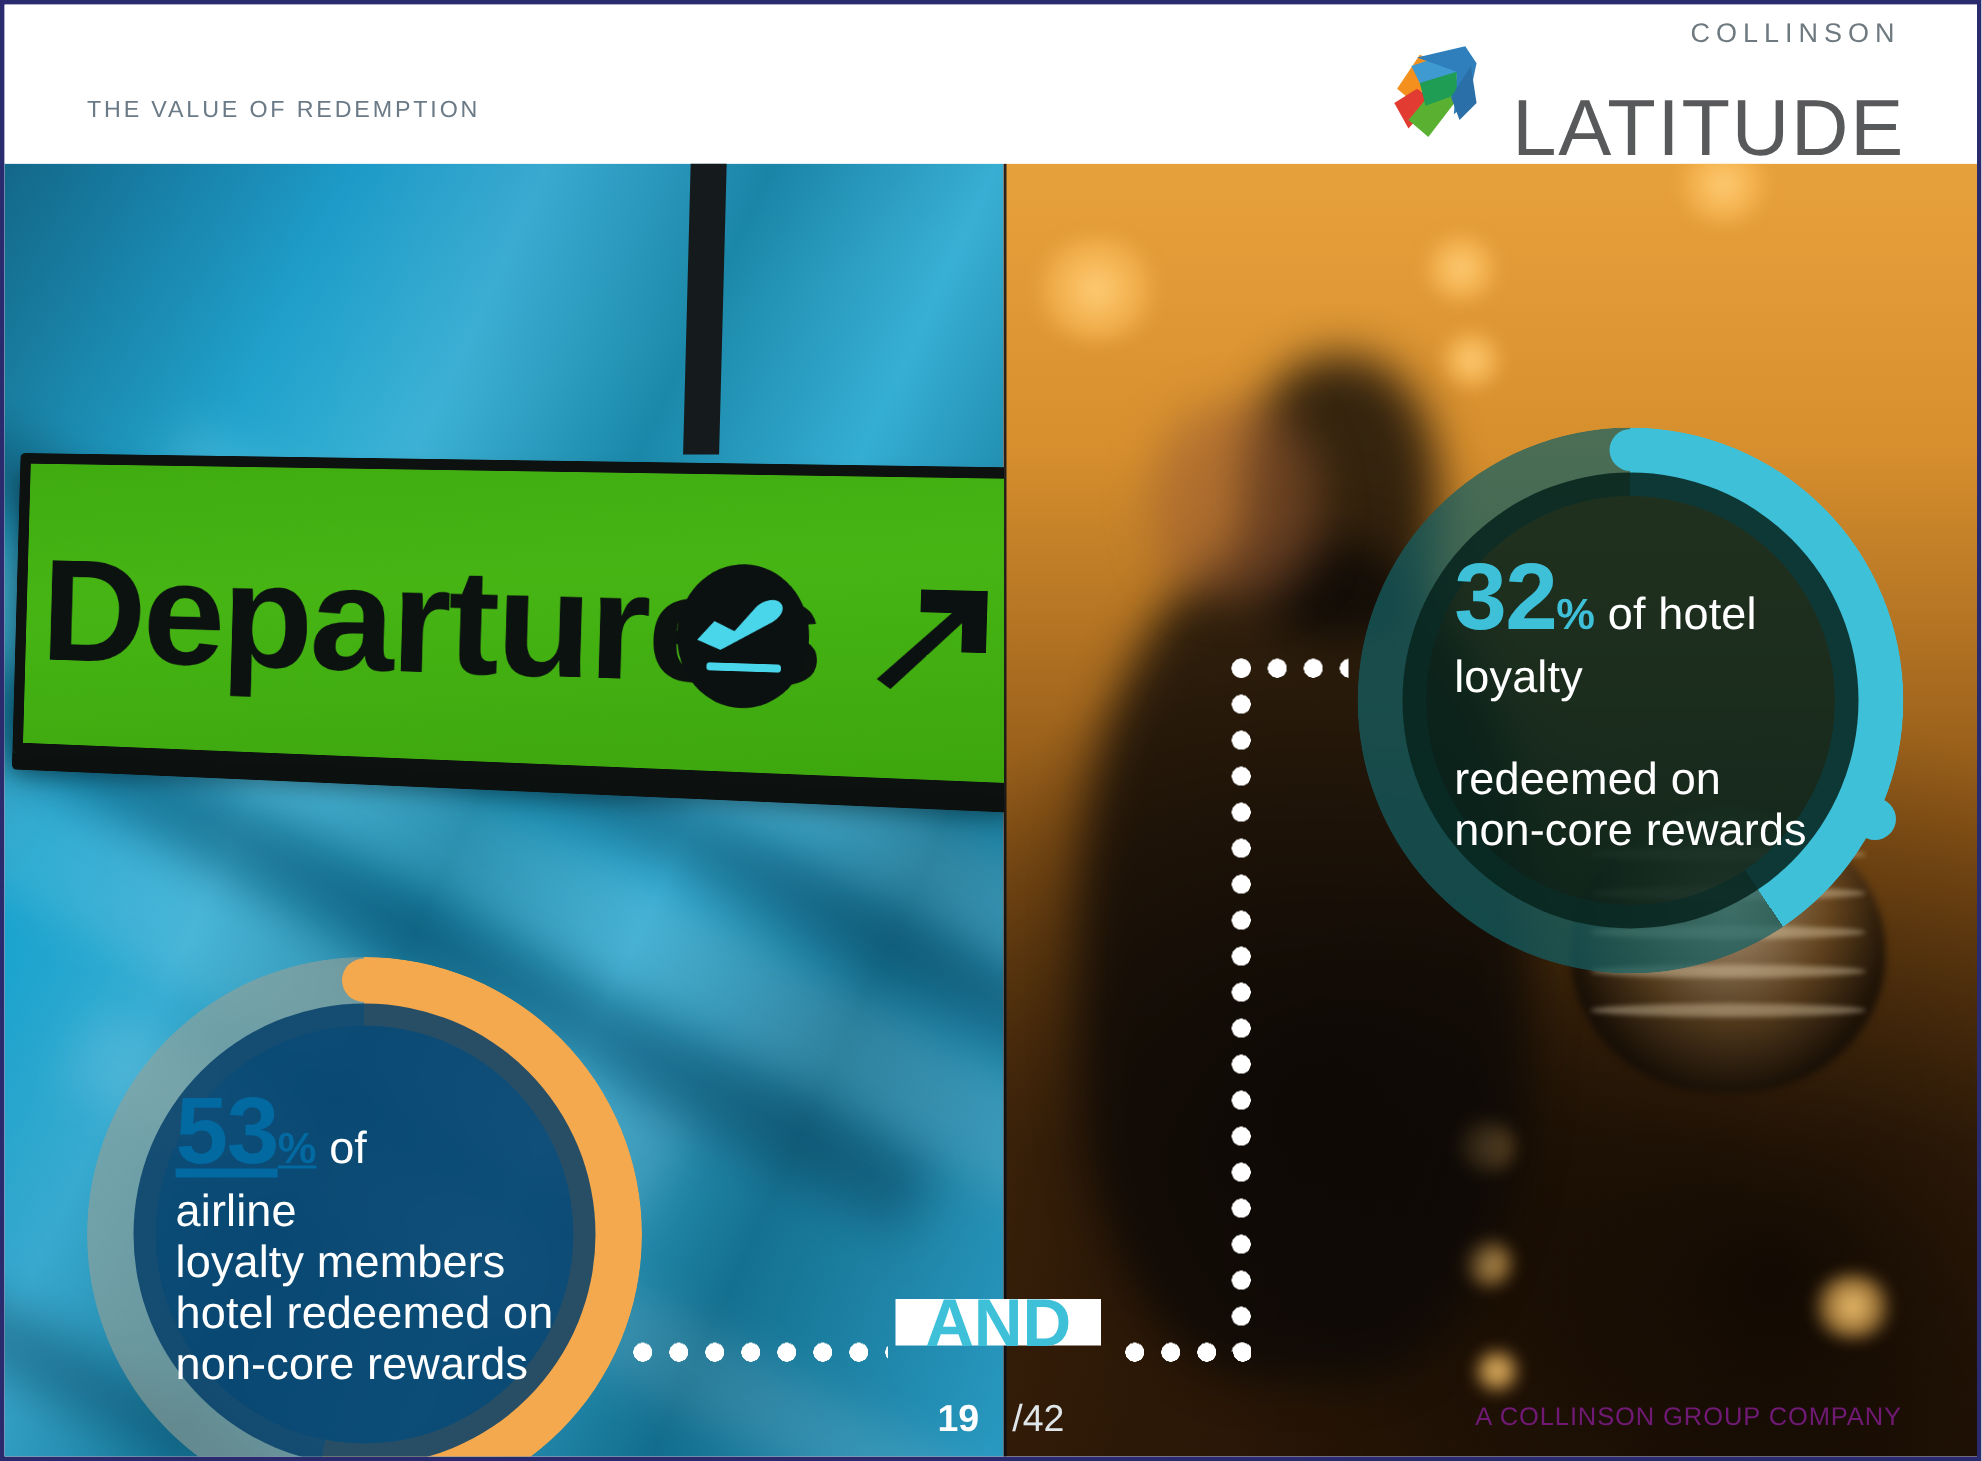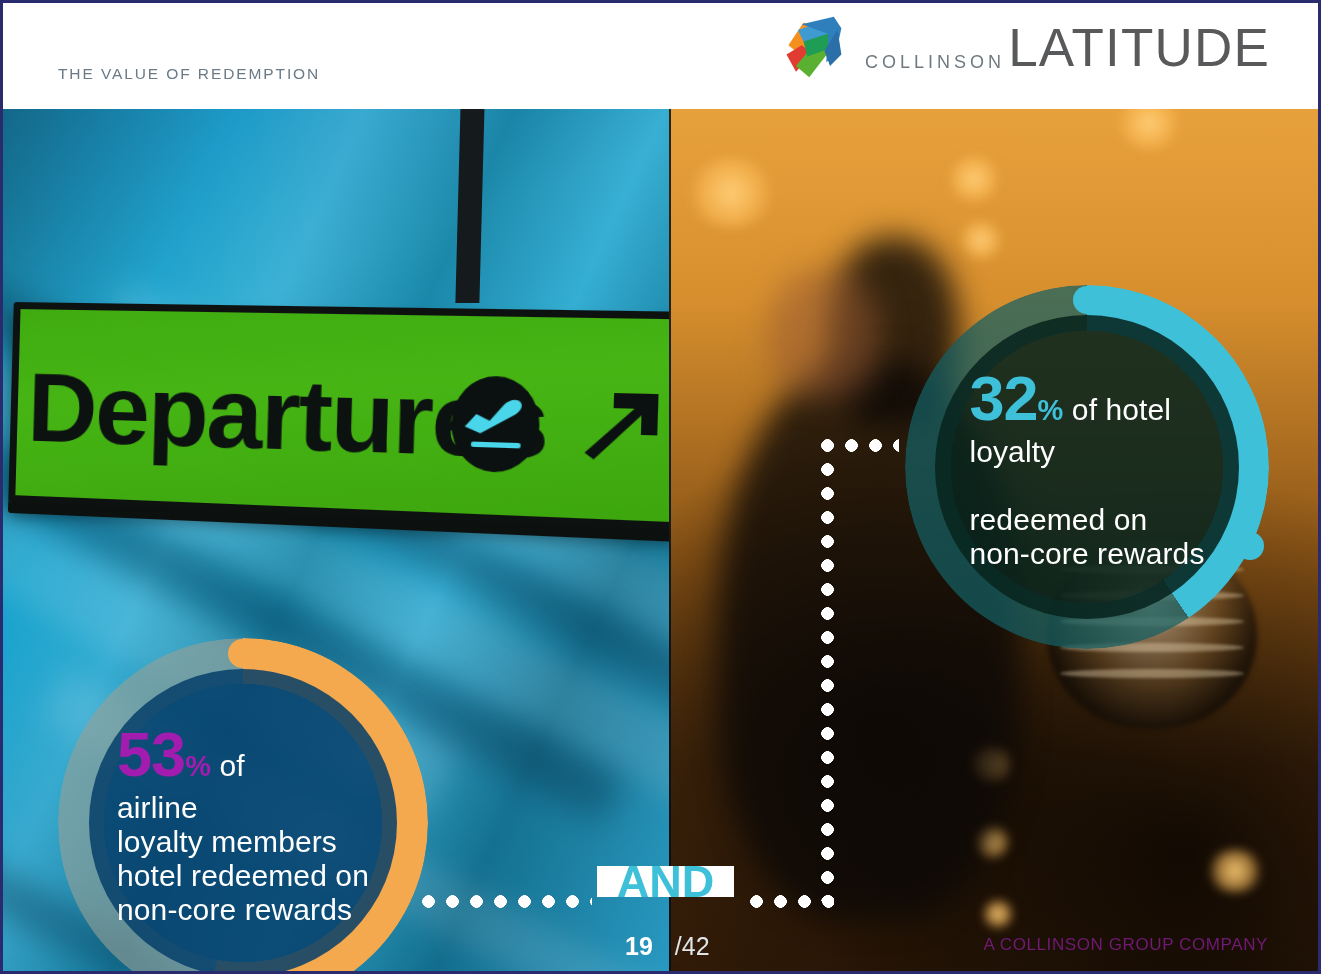--- a/index.html
+++ b/index.html
@@ -19,28 +19,28 @@
   .header-title {
     position:absolute; left:55px; top:62px;
     font-size:15.5px; letter-spacing:1.9px; color:#6a7a86;
     font-weight:400; white-space:nowrap;
   }
   .logo-wrap {
     position:absolute; right:48px; top:10px;
     display:flex; align-items:center; gap:14px;
   }
   .logo-mark { width:76px; height:70px; }
-  .logo-text { display:flex; flex-direction:row; align-items:flex-end; line-height:1; }
+  .logo-text { display:flex; flex-direction:column; align-items:flex-end; line-height:1; }
   .logo-collinson {
     font-size:18px; letter-spacing:4.0px; color:#6f7a80;
     font-weight:400; margin-right:3px; margin-bottom:2px;
   }
   .logo-latitude {
     font-size:53px; letter-spacing:1.2px; color:#58595b;
-    font-weight:300; line-height:0.95;
+    font-weight:300; line-height:0.95;margin-top:28px;
   }
 
   
   .body-area {
     position:absolute; left:0; top:106px; width:1321px; height:862px;
     overflow:hidden;
   }
   .photo { position:absolute; top:0; height:100%; overflow:hidden; }
   .photo-left  { left:0;     width:666px; }
   .photo-right { left:666px; width:655px; }
@@ -145,21 +145,21 @@
         rgba(150,160,150,.62) 190.8deg 360deg);
     -webkit-mask:radial-gradient(circle, transparent 0 139px, #000 139.5px);
             mask:radial-gradient(circle, transparent 0 139px, #000 139.5px);
   }
   #donut-airline .cap { position:absolute; width:29px; height:29px; border-radius:50%; background:#f5a94e; }
   #donut-airline .cap-a { left:170px; top:1px; }
   #donut-airline .donut-core {
     left:31px; top:31px; width:308px; height:308px;
     background:rgba(6,63,106,.86);
   }
-  #donut-airline .big-num, #donut-airline .pct { color:#a21caf; }
+  #donut-airline .big-num, #donut-airline .pct { color:#0369a1;text-decoration:underline; }
 
   
   #donut-hotel { left:902px; top:176px; width:364px; height:364px; }
   #donut-hotel .donut-ring {
     background:
       conic-gradient(from 0deg,
         #3ec0d9 0deg 146deg,
         rgba(20,96,100,.72) 146deg 360deg);
     -webkit-mask:radial-gradient(circle, transparent 0 136px, #000 136.5px);
             mask:radial-gradient(circle, transparent 0 136px, #000 136.5px);

